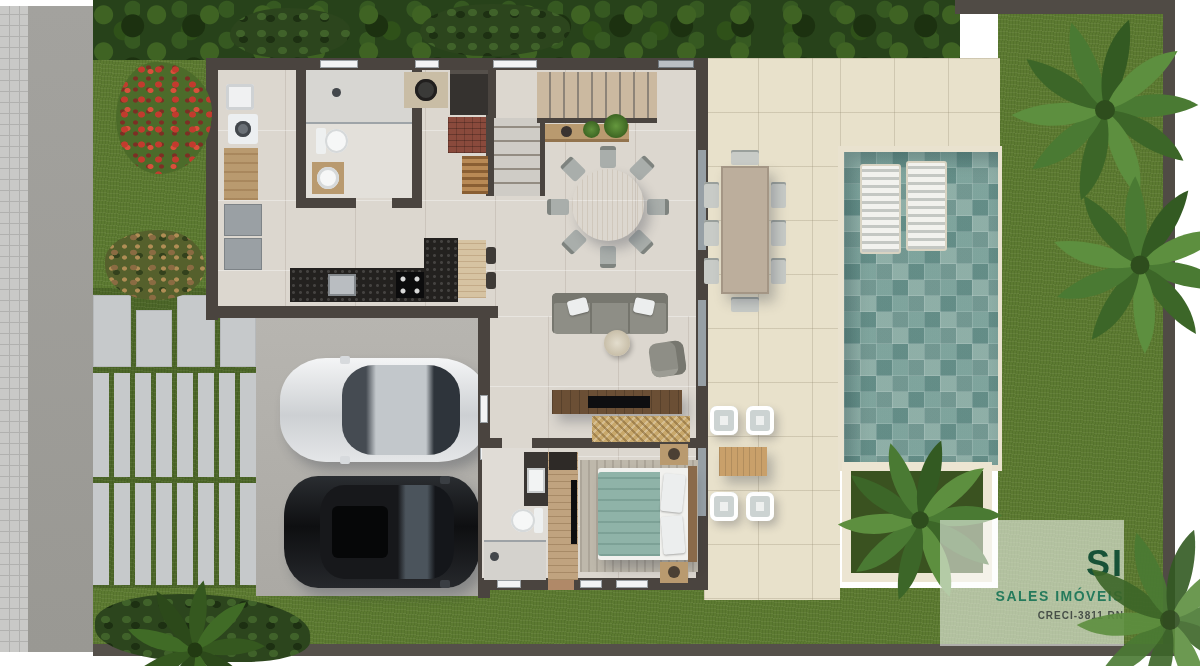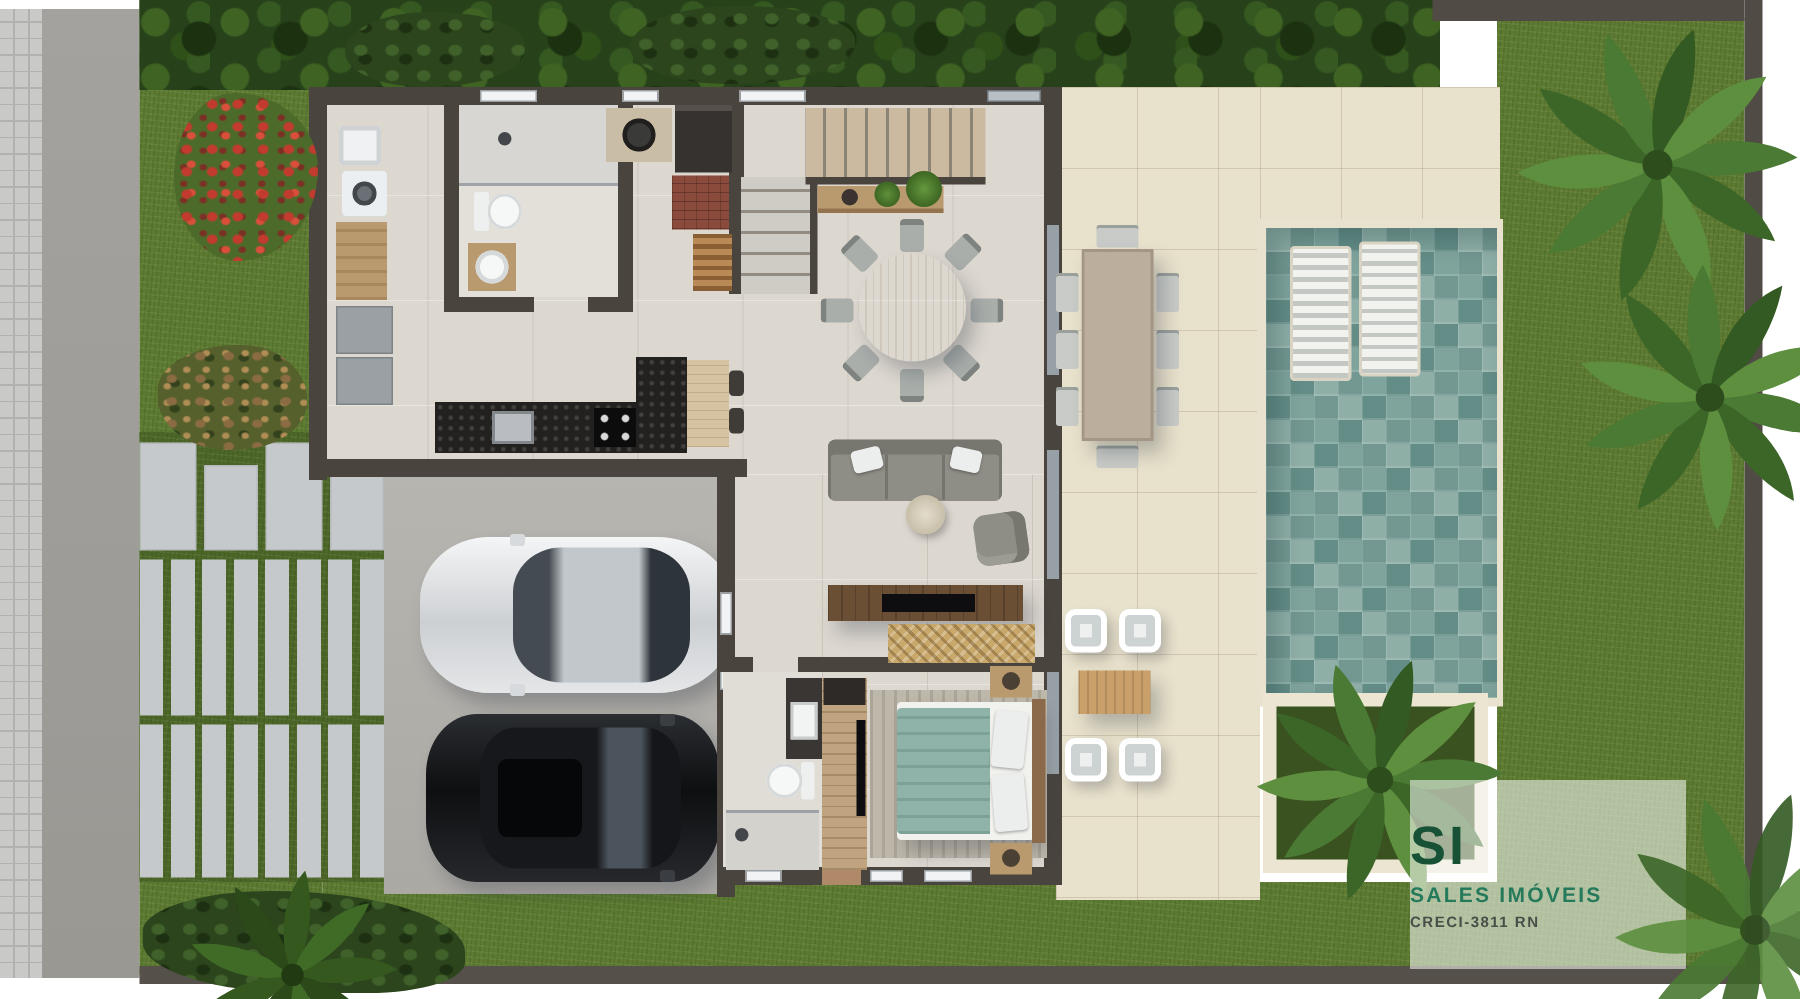--- a/index.html
+++ b/index.html
@@ -310,21 +310,21 @@
         <use href="#frond" transform="rotate(162)" fill="#4a7a33"></use>
         <use href="#frond" transform="rotate(198)" fill="#5d8f3f"></use>
         <use href="#frond" transform="rotate(234)" fill="#3c6628"></use>
         <use href="#frond" transform="rotate(270)" fill="#4a7a33"></use>
         <use href="#frond" transform="rotate(306)" fill="#335a22"></use>
         <use href="#frond" transform="rotate(342)" fill="#5d8f3f"></use>
         <circle r="6" fill="#2e4d1d"></circle>
       </g>
   </svg>
 
-  <div class="a" style="left:940px;top:520px;width:184px;height:126px;background:rgba(252,253,252,.55);display:flex;flex-direction:column;align-items:flex-start;justify-content:center;gap:6px;">
+  <div class="a" style="left:940px;top:520px;width:184px;height:126px;background:rgba(252,253,252,.55);display:flex;flex-direction:column;align-items:flex-end;justify-content:center;gap:6px;">
     <div class="wm-logo">SI</div>
     <div class="wm-co">SALES IMÓVEIS</div>
     <div class="wm-lic">CRECI-3811 RN</div>
   </div>
 
   <svg class="a" style="left:1070px;top:520px;opacity:.9;" width="200" height="200" viewBox="-60 -60 120 120">
     <g>
         <use href="#frond" fill="#4a7a33"></use>
         <use href="#frond" transform="rotate(36)" fill="#3c6628"></use>
         <use href="#frond" transform="rotate(72)" fill="#5d8f3f"></use>

